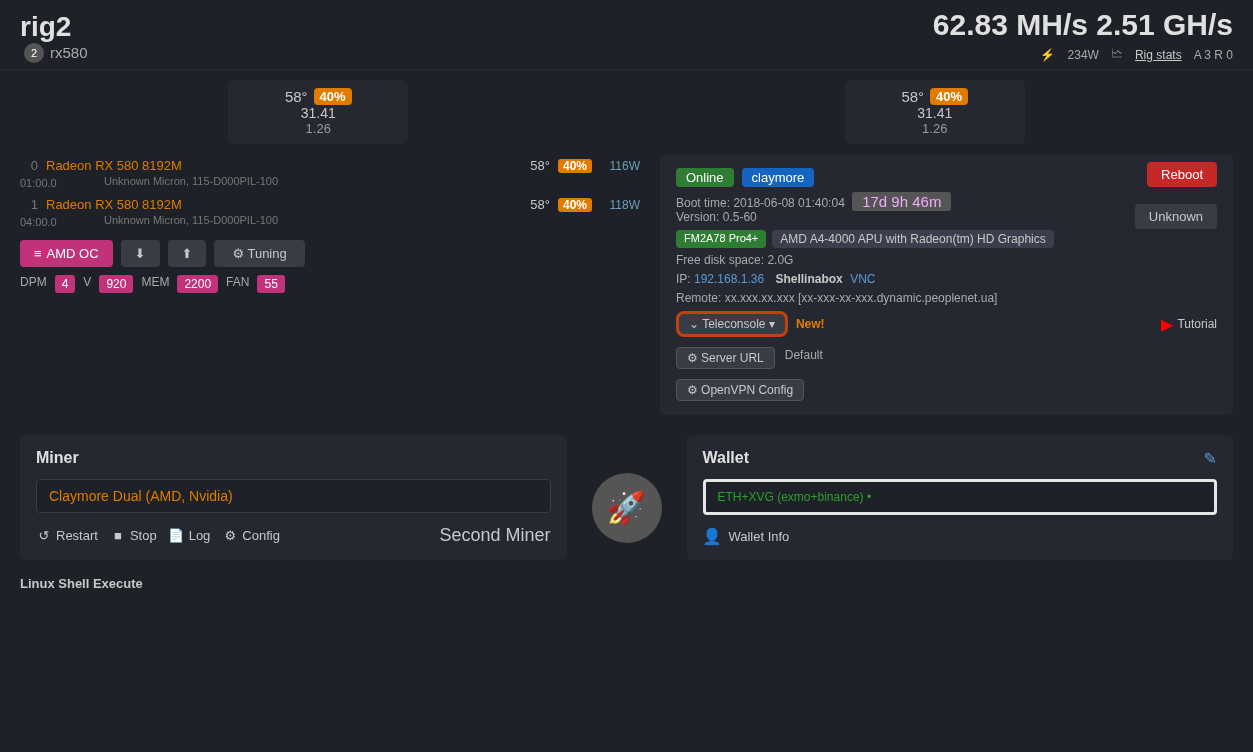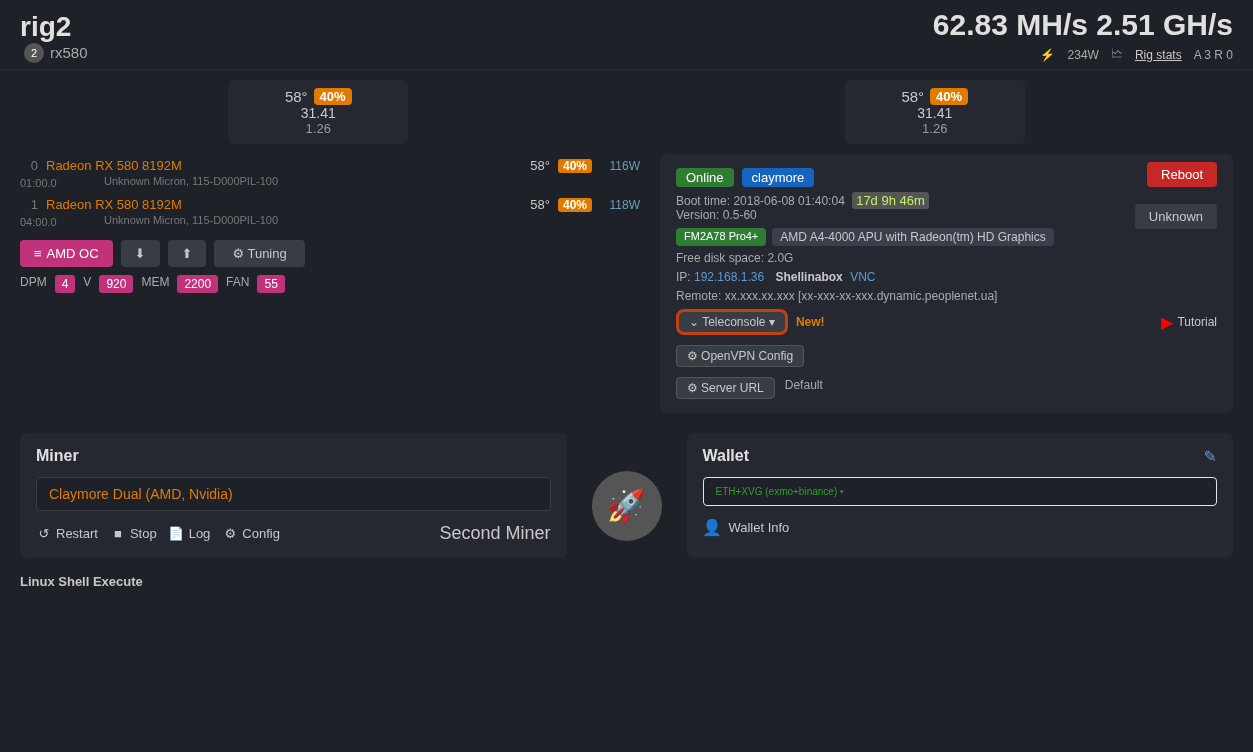--- a/index.html
+++ b/index.html
@@ -306,24 +306,24 @@
     }
 
     .boot-time-row {
       margin-top: 6px;
       font-size: 12px;
       color: #aaa;
     }
 
     .boot-time-badge {
       background: #555;
-      color: #bef264;
+      color: #f0abfc;
       border-radius: 3px;
-      padding: 1px 4px;
-      font-size: 13px;
+      padding: 1px 10px;
+      font-size: 15px;
       margin-left: 4px;
     }
 
     .version-row {
       font-size: 12px;
       color: #aaa;
     }
 
     .chip-row {
       display: flex;
@@ -726,27 +726,27 @@
         <div class="actions-left">
           <button class="teleconsole-btn">⌄ Teleconsole ▾</button>
           <span class="new-badge">New!</span>
         </div>
         <div class="tutorial-link">
           <span class="yt-icon">▶</span>
           <span>Tutorial</span>
         </div>
       </div>
 
-      <div style="margin-top:4px;">
-        <button class="openvpn-btn">⚙ OpenVPN Config</button>
-      </div>
-
       <div style="display:flex; align-items:center; gap:6px; margin-top:4px;">
         <button class="server-url-btn">⚙ Server URL</button>
         <span class="default-label">Default</span>
+      </div>
+
+      <div style="margin-top:4px;">
+        <button class="openvpn-btn">⚙ OpenVPN Config</button>
       </div>
     </div>
   </div>
 
   <div class="bottom-section">
 
     <div class="miner-panel">
       <div class="panel-title">Miner</div>
       <div class="select-wrapper">
         <select class="miner-select" style="background:#1e2128; color:#e07b00; border:1px solid #383c45; padding:8px 12px; font-size:14px; width:100%; border-radius:4px;">
@@ -776,21 +776,21 @@
     </div>
 
     <div style="display:flex; align-items:center; justify-content:center; width:80px; flex-shrink:0; padding-top:20px;">
       <div style="width:70px; height:70px; background:#555; border-radius:50%; display:flex; align-items:center; justify-content:center; font-size:32px; color:#fff;">🚀</div>
     </div>
 
     <div class="wallet-panel">
       <div class="panel-title">Wallet</div>
       <span class="wallet-edit-icon">✎</span>
       <div class="select-wrapper">
-        <select style="width:100%; background:#1e2128; color:#2e9e2e; border:1px solid #e5e5e5; padding:8px 12px; font-size:10px; border-radius:4px; appearance:none; cursor:pointer;">
+        <select style="width:100%; background:#1e2128; color:#2e9e2e; border:3px solid #e5e5e5; padding:8px 12px; font-size:12px; border-radius:4px; appearance:none; cursor:pointer;">
           <option>ETH+XVG (exmo+binance) •</option>
         </select>
       </div>
       <button class="wallet-info-btn">
         <span style="font-size:16px;">👤</span>
         <span>Wallet Info</span>
       </button>
     </div>
   </div>
 

